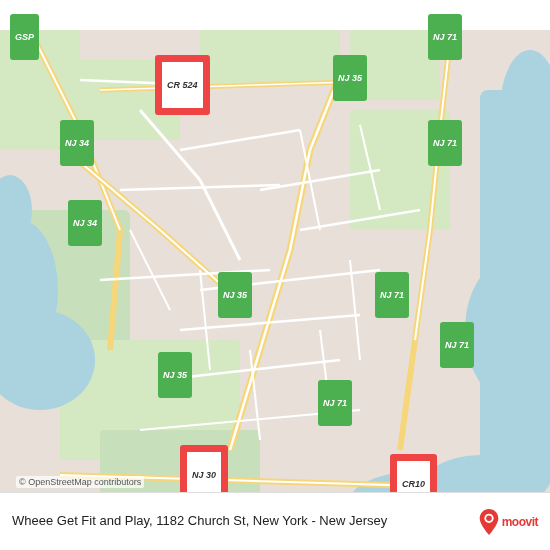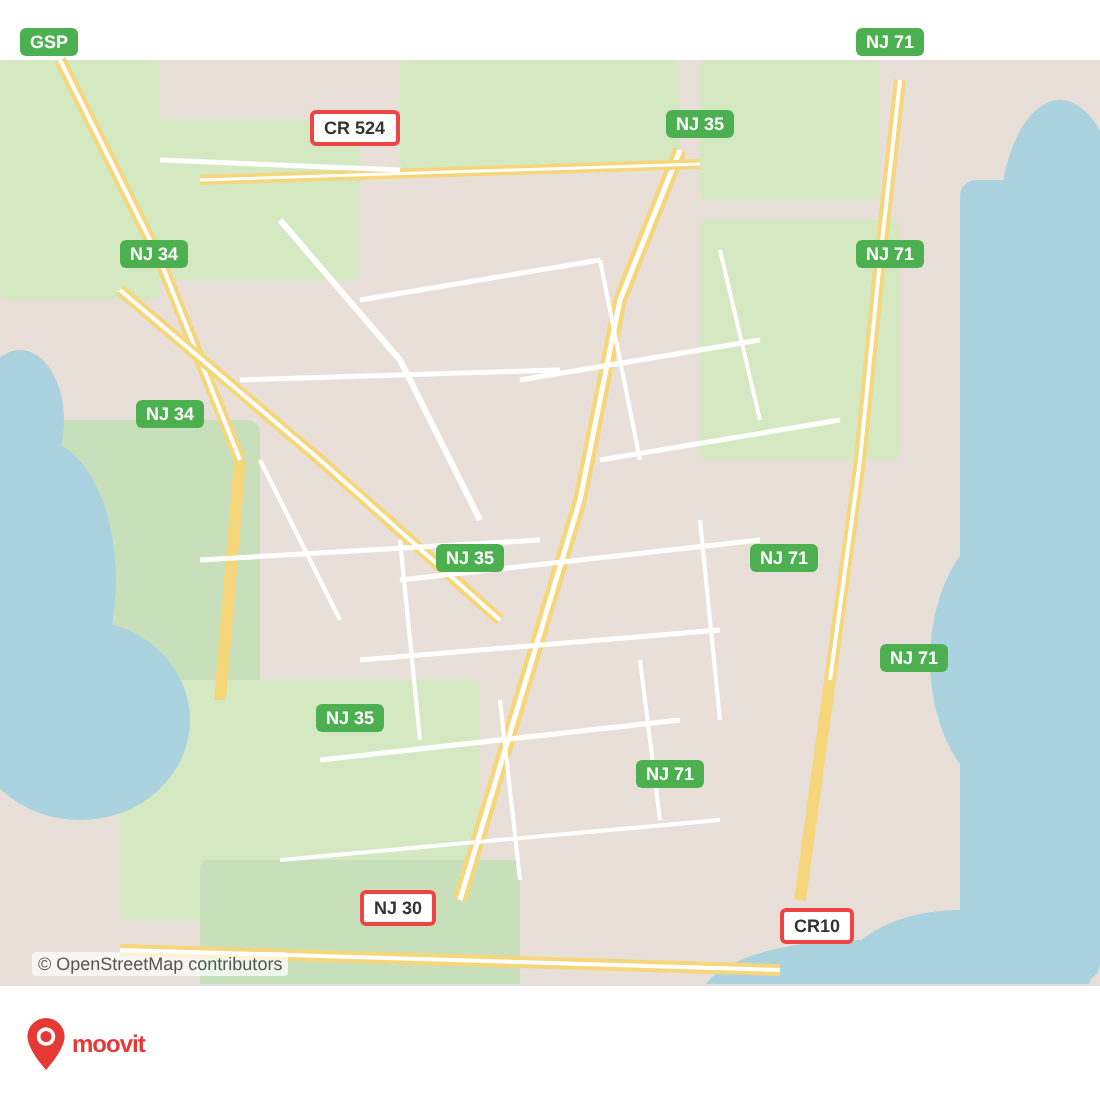--- a/index.html
+++ b/index.html
@@ -19,30 +19,31 @@
       overflow: hidden;
     }
 
     
     .highway-badge {
       position: absolute;
       background-color: #4caf50;
       color: white;
       font-size: 9px;
       font-weight: bold;
-      padding: 2px 5px;
+      padding: 18px 5px;
       border-radius: 3px;
       white-space: nowrap;
       z-index: 10;
+      font-style: italic;
     }
 
     .highway-badge-white {
       background-color: #fff;
       color: #333;
-      border: 2px solid #ef4444;
+      border: 7px solid #ef4444;
     }
 
     
     #map-popup {
       position: absolute;
       top: 115px;
       left: 150px;
       width: 220px;
       background: white;
       border-radius: 8px;
@@ -240,20 +241,21 @@
     <div class="highway-badge" style="top:352px;left:158px;">NJ 35</div>
     <div class="highway-badge" style="top:380px;left:318px;">NJ 71</div>
     <div class="highway-badge highway-badge-white" style="top:445px;left:180px;">NJ 30</div>
     <div class="highway-badge highway-badge-white" style="top:454px;left:390px;">CR10</div>
   </div>
 
 
   <div id="osm-attribution">© OpenStreetMap contributors</div>
 
   <div id="bottom-bar">
+    <div id="bottom-bar-text">Wheee Get Fit and Play, 1182 Church St, New York - New Jersey</div>
     <div id="moovit-logo">
 
       <svg class="moovit-pin" viewBox="0 0 22 28" xmlns="http://www.w3.org/2000/svg">
         <path d="M11 0C5.477 0 1 4.477 1 10c0 7.18 10 18 10 18s10-10.82 10-18C21 4.477 16.523 0 11 0z" fill="#e53935"></path>
         <circle cx="11" cy="10" r="5" fill="white"></circle>
         <circle cx="11" cy="10" r="3" fill="#e53935"></circle>
       </svg>
       <span class="moovit-text">moovit</span>
     </div>
   </div>

